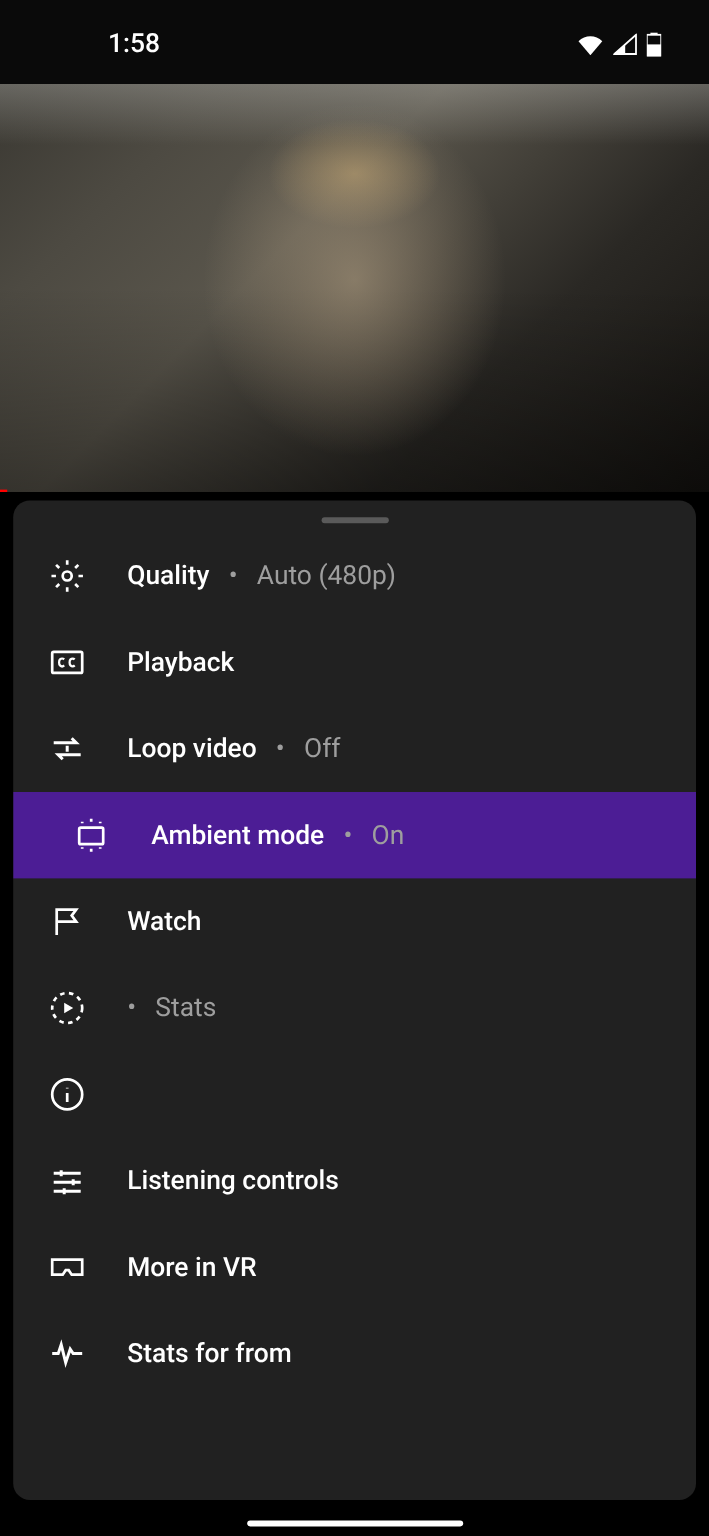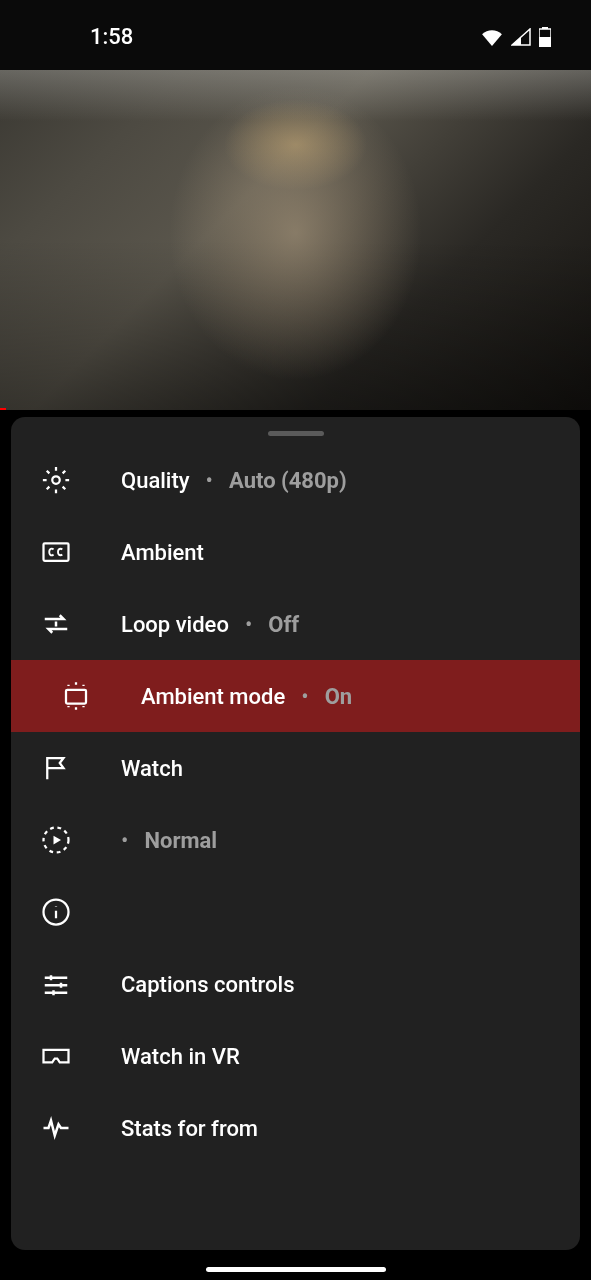--- a/index.html
+++ b/index.html
@@ -85,54 +85,54 @@
   }
   .menu-item {
     display: flex;
     align-items: center;
     height: 72px;
     padding: 0 0 0 28px;
     color: #fff;
     cursor: pointer;
   }
   .menu-item.highlighted {
-    background: #7f1d1d;
+    background: #4c1d95;
     padding-left: 48px;
   }
   .menu-icon {
     width: 34px;
     height: 34px;
     display: flex;
     align-items: center;
     justify-content: center;
     flex-shrink: 0;
   }
   .menu-icon svg {
     stroke: #fff;
     fill: none;
     stroke-width: 1.8;
   }
   .menu-text {
-    margin-left: 48px;
+    margin-left: 33px;
     display: flex;
     align-items: flex-end;
     gap: 16px;
     font-size: 22px;
   }
   .menu-label {
     font-weight: 500;
     color: #fff;
   }
   .bullet {
     color: #9e9e9e;
     font-size: 22px;
   }
   .menu-value {
     color: #9e9e9e;
-    font-weight: 700;
+    font-weight: 400;
   }
   .nav-bar {
     position: absolute;
     bottom: 8px;
     left: 50%;
     transform: translateX(-50%);
     width: 180px;
     height: 5px;
     background: #fff;
     border-radius: 3px;
@@ -178,21 +178,21 @@
         </span>
       </div>
       <div class="menu-item">
         <span class="menu-icon">
           <svg viewBox="0 0 24 24" width="30" height="30">
             <rect x="2" y="5" width="20" height="14" rx="1"></rect>
             <path d="M10 10c-.8-.8-2-.8-2.8 0-.8.8-.8 3.2 0 4 .8.8 2 .8 2.8 0M17 10c-.8-.8-2-.8-2.8 0-.8.8-.8 3.2 0 4 .8.8 2 .8 2.8 0" stroke-width="1.5"></path>
           </svg>
         </span>
         <span class="menu-text">
-          <span class="menu-label">Ambient</span>
+          <span class="menu-label">Playback</span>
         </span>
       </div>
       <div class="menu-item">
         <span class="menu-icon">
           <svg viewBox="0 0 24 24" width="30" height="30">
             <path d="M3 8h15l-3-3M21 16H6l3 3M12 10v4" stroke-width="2"></path>
           </svg>
         </span>
         <span class="menu-text">
           <span class="menu-label">Loop video</span>
@@ -225,49 +225,49 @@
       </div>
       <div class="menu-item">
         <span class="menu-icon">
           <svg viewBox="0 0 24 24" width="30" height="30">
             <circle cx="12" cy="12" r="10" stroke-dasharray="3 3"></circle>
             <path d="M10 8.5v7l6-3.5z" fill="#fff" stroke="none"></path>
           </svg>
         </span>
         <span class="menu-text">
           <span class="bullet">•</span>
-          <span class="menu-value">Normal</span>
+          <span class="menu-value">Stats</span>
         </span>
       </div>
       <div class="menu-item">
         <span class="menu-icon">
           <svg viewBox="0 0 24 24" width="30" height="30">
             <circle cx="12" cy="12" r="10"></circle>
             <path d="M12 7.5v.5M12 11v6"></path>
           </svg>
         </span>
       </div>
       <div class="menu-item">
         <span class="menu-icon">
           <svg viewBox="0 0 24 24" width="30" height="30">
             <path d="M3 7h18M3 13h18M3 19h18M8 5v4M16 11v4M10 17v4" stroke-width="2"></path>
           </svg>
         </span>
         <span class="menu-text">
-          <span class="menu-label">Captions controls</span>
+          <span class="menu-label">Listening controls</span>
         </span>
       </div>
       <div class="menu-item">
         <span class="menu-icon">
           <svg viewBox="0 0 24 24" width="30" height="30">
             <path d="M2 7h20v10h-7l-2-3h-2l-2 3H2z"></path>
           </svg>
         </span>
         <span class="menu-text">
-          <span class="menu-label">Watch in VR</span>
+          <span class="menu-label">More in VR</span>
         </span>
       </div>
       <div class="menu-item">
         <span class="menu-icon">
           <svg viewBox="0 0 24 24" width="30" height="30">
             <path d="M2 12h4l2-6 3 12 3-9 2 3h6" stroke-width="2"></path>
           </svg>
         </span>
         <span class="menu-text">
           <span class="menu-label">Stats for from</span>

